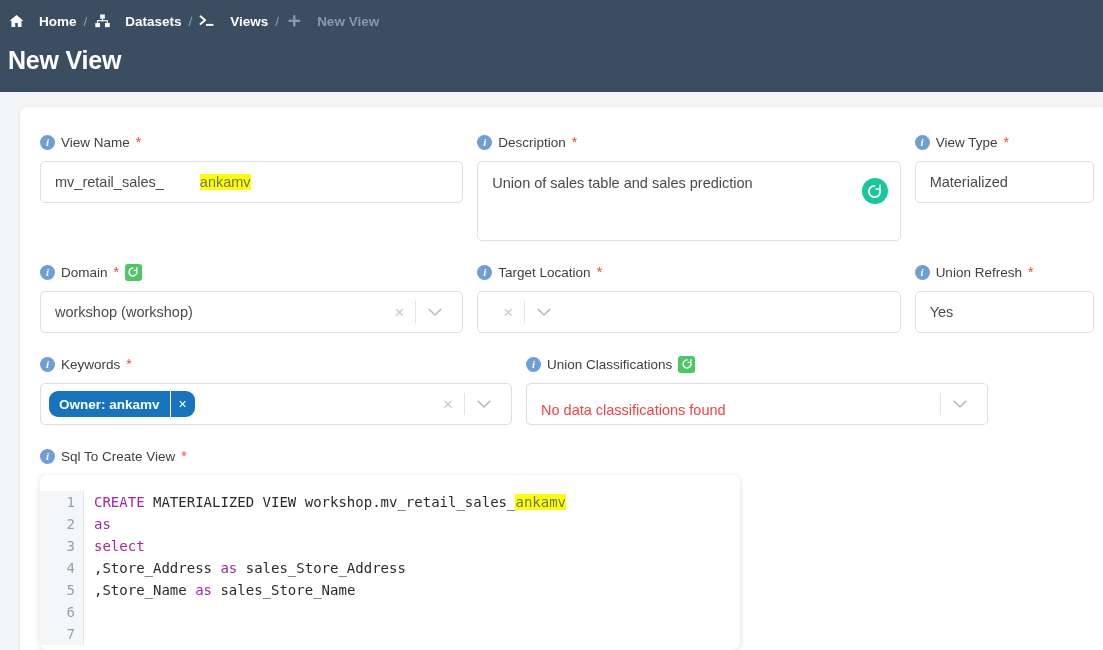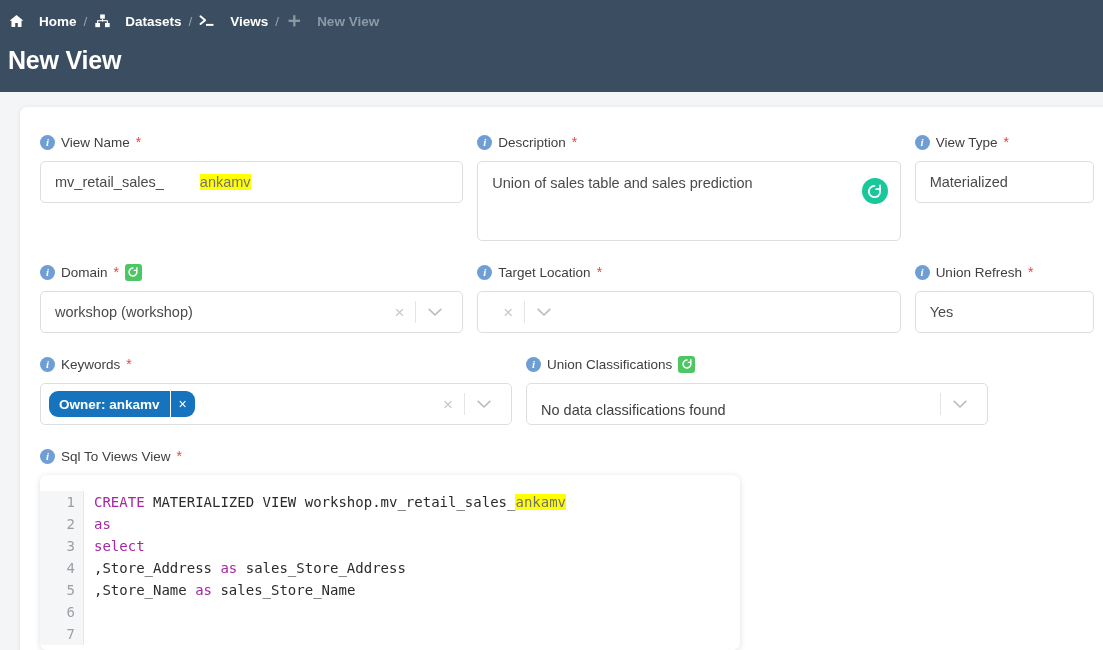--- a/index.html
+++ b/index.html
@@ -122,21 +122,21 @@
     font-size: 14.5px;
     color: #4a4a4a;
     gap: 36px;
   }
   .input-box.textarea {
     height: 80px;
     align-items: flex-start;
     padding-top: 13px;
     position: relative;
   }
-  .placeholder { color: #404040; margin-top: 12px; }
+  .placeholder { color: #ef4444; margin-top: 12px; }
 
   .text-hl {
     background: #ffff00;
     color: #737373;
   }
 
   .refresh-circle {
     position: absolute;
     right: 12px;
     top: 16px;
@@ -426,21 +426,21 @@
           </span>
         </span>
       </div>
     </div>
 
   </div>
 
   <div style="margin-top:22px;">
     <div class="field-label">
       <span class="info-icon">i</span>
-      <span class="label-text">Sql To Views View</span>
+      <span class="label-text">Sql To Create View</span>
       <span class="req">*</span>
     </div>
     <div class="sql-wrap">
       <div class="code-area">
         <div class="gutter" id="gutter">
             <div>1</div>
             <div>2</div>
             <div>3</div>
             <div>4</div>
             <div>5</div>

